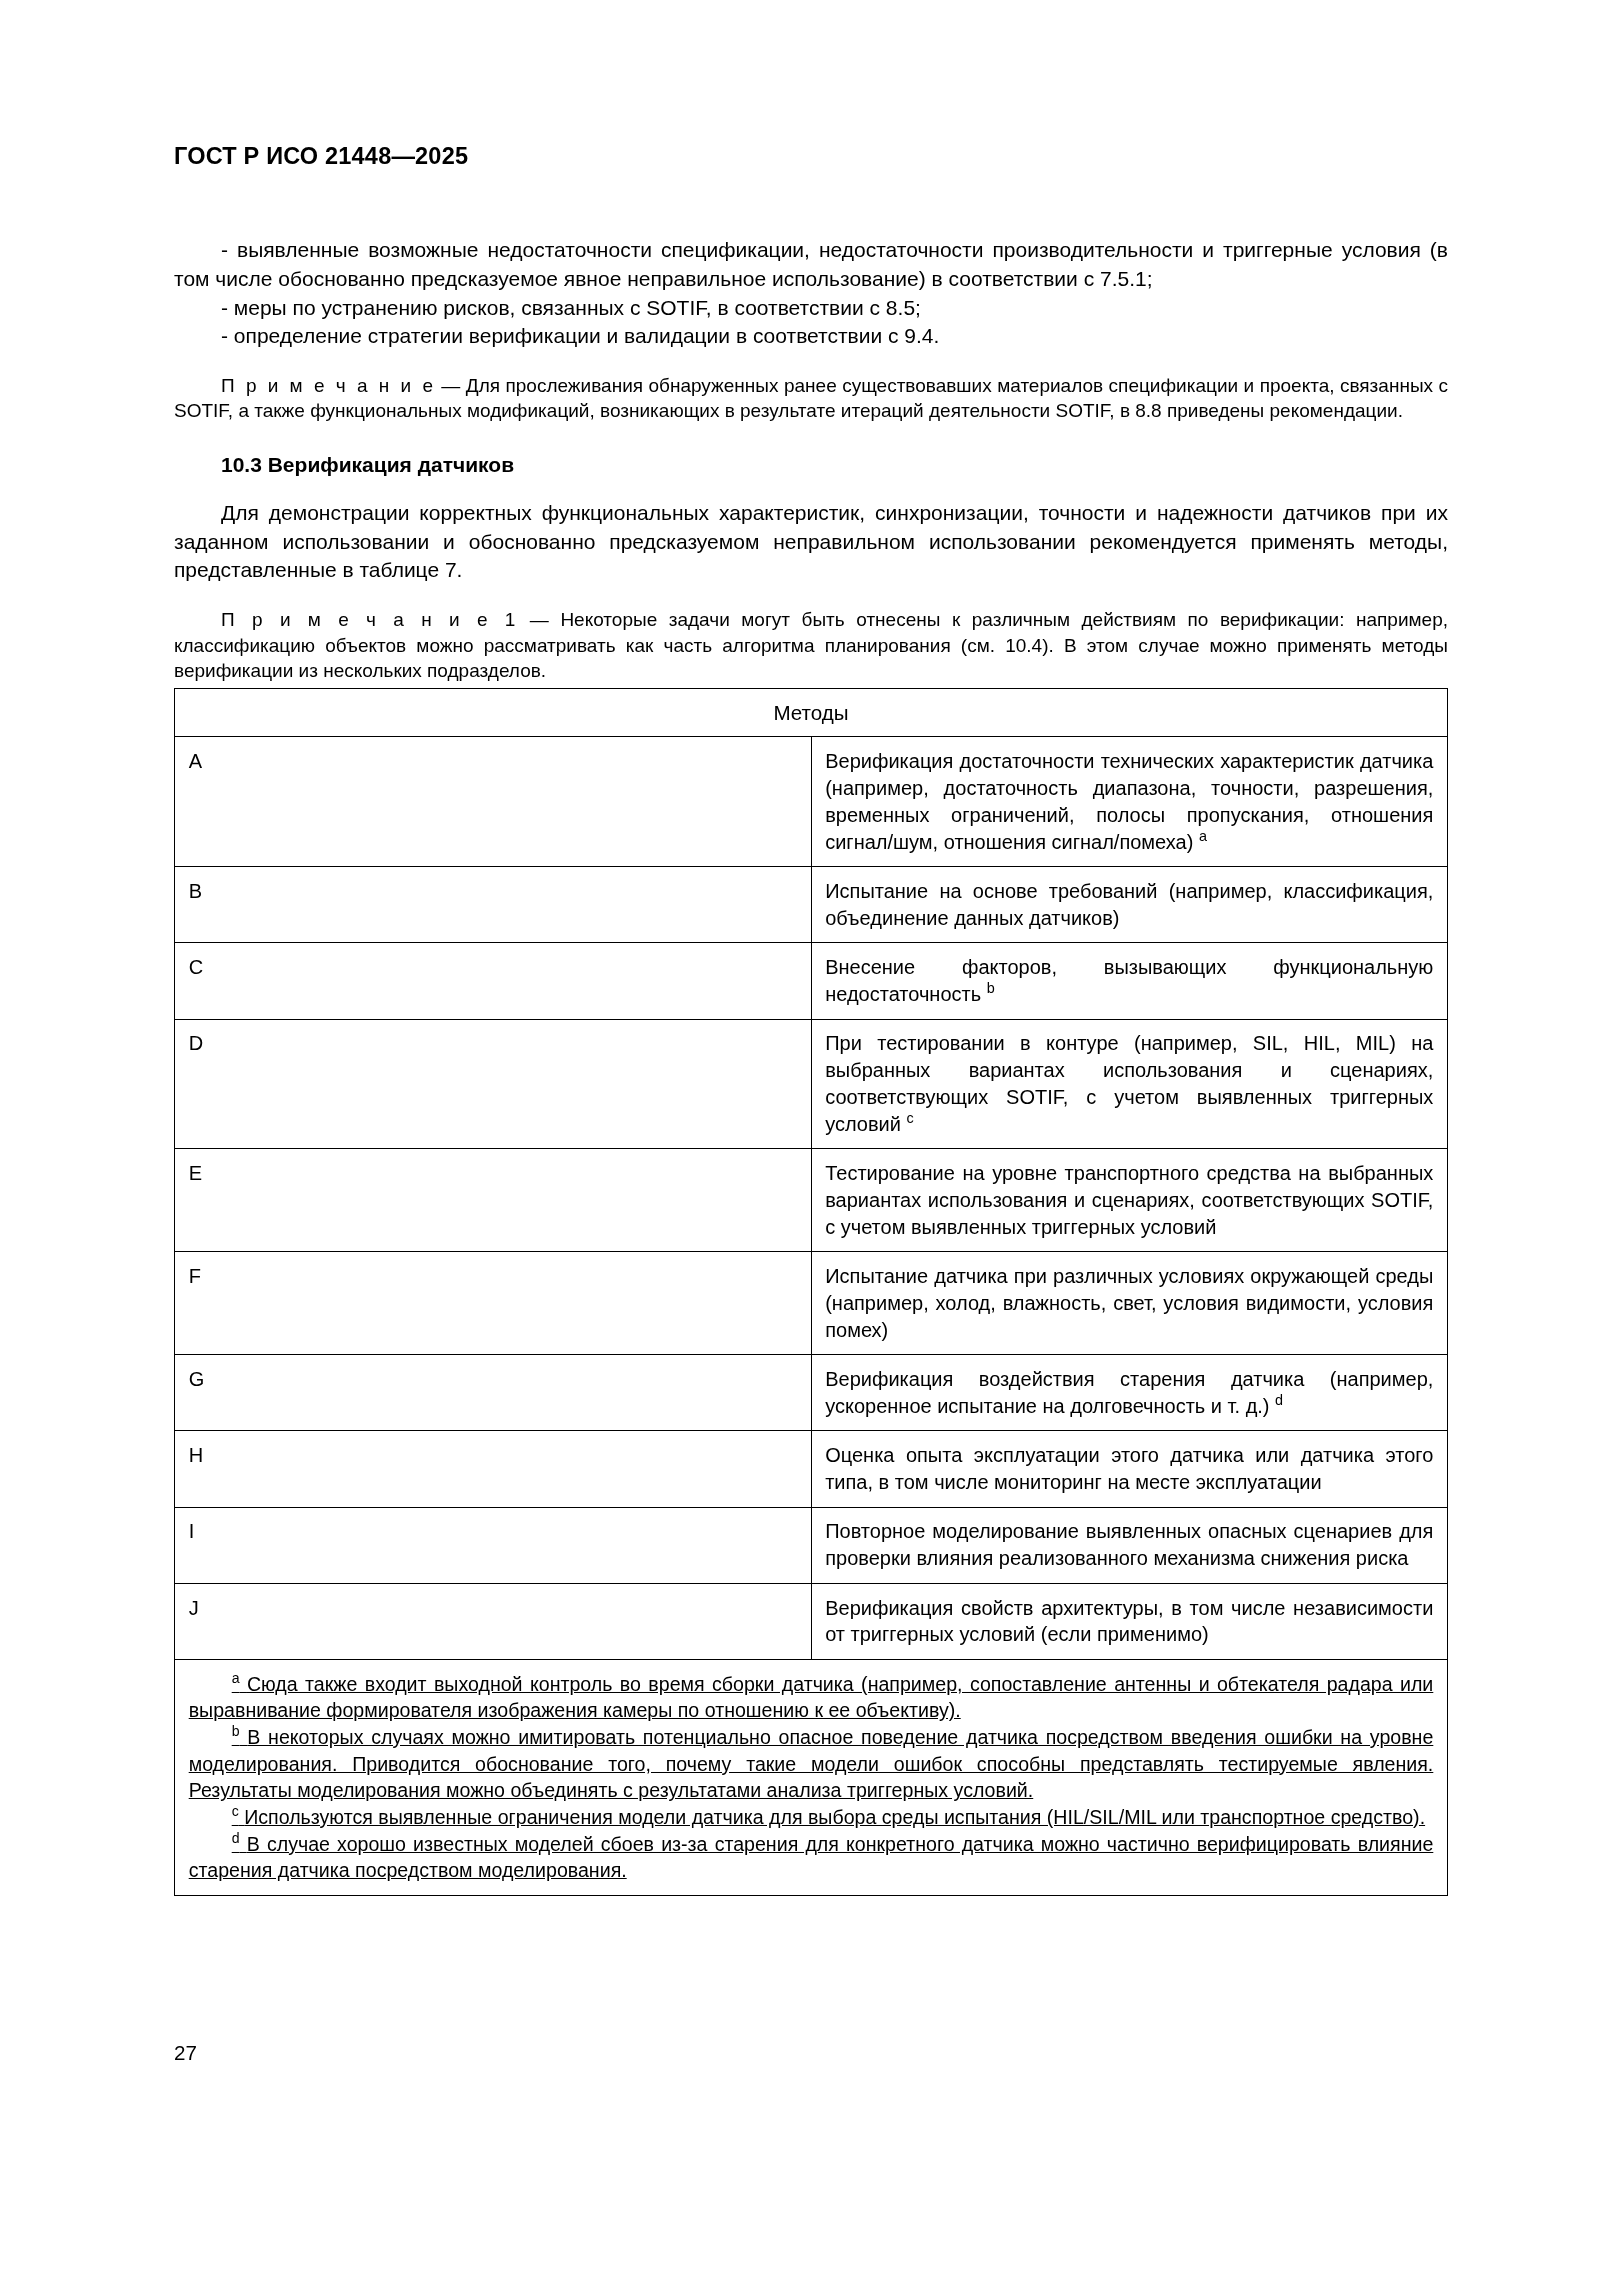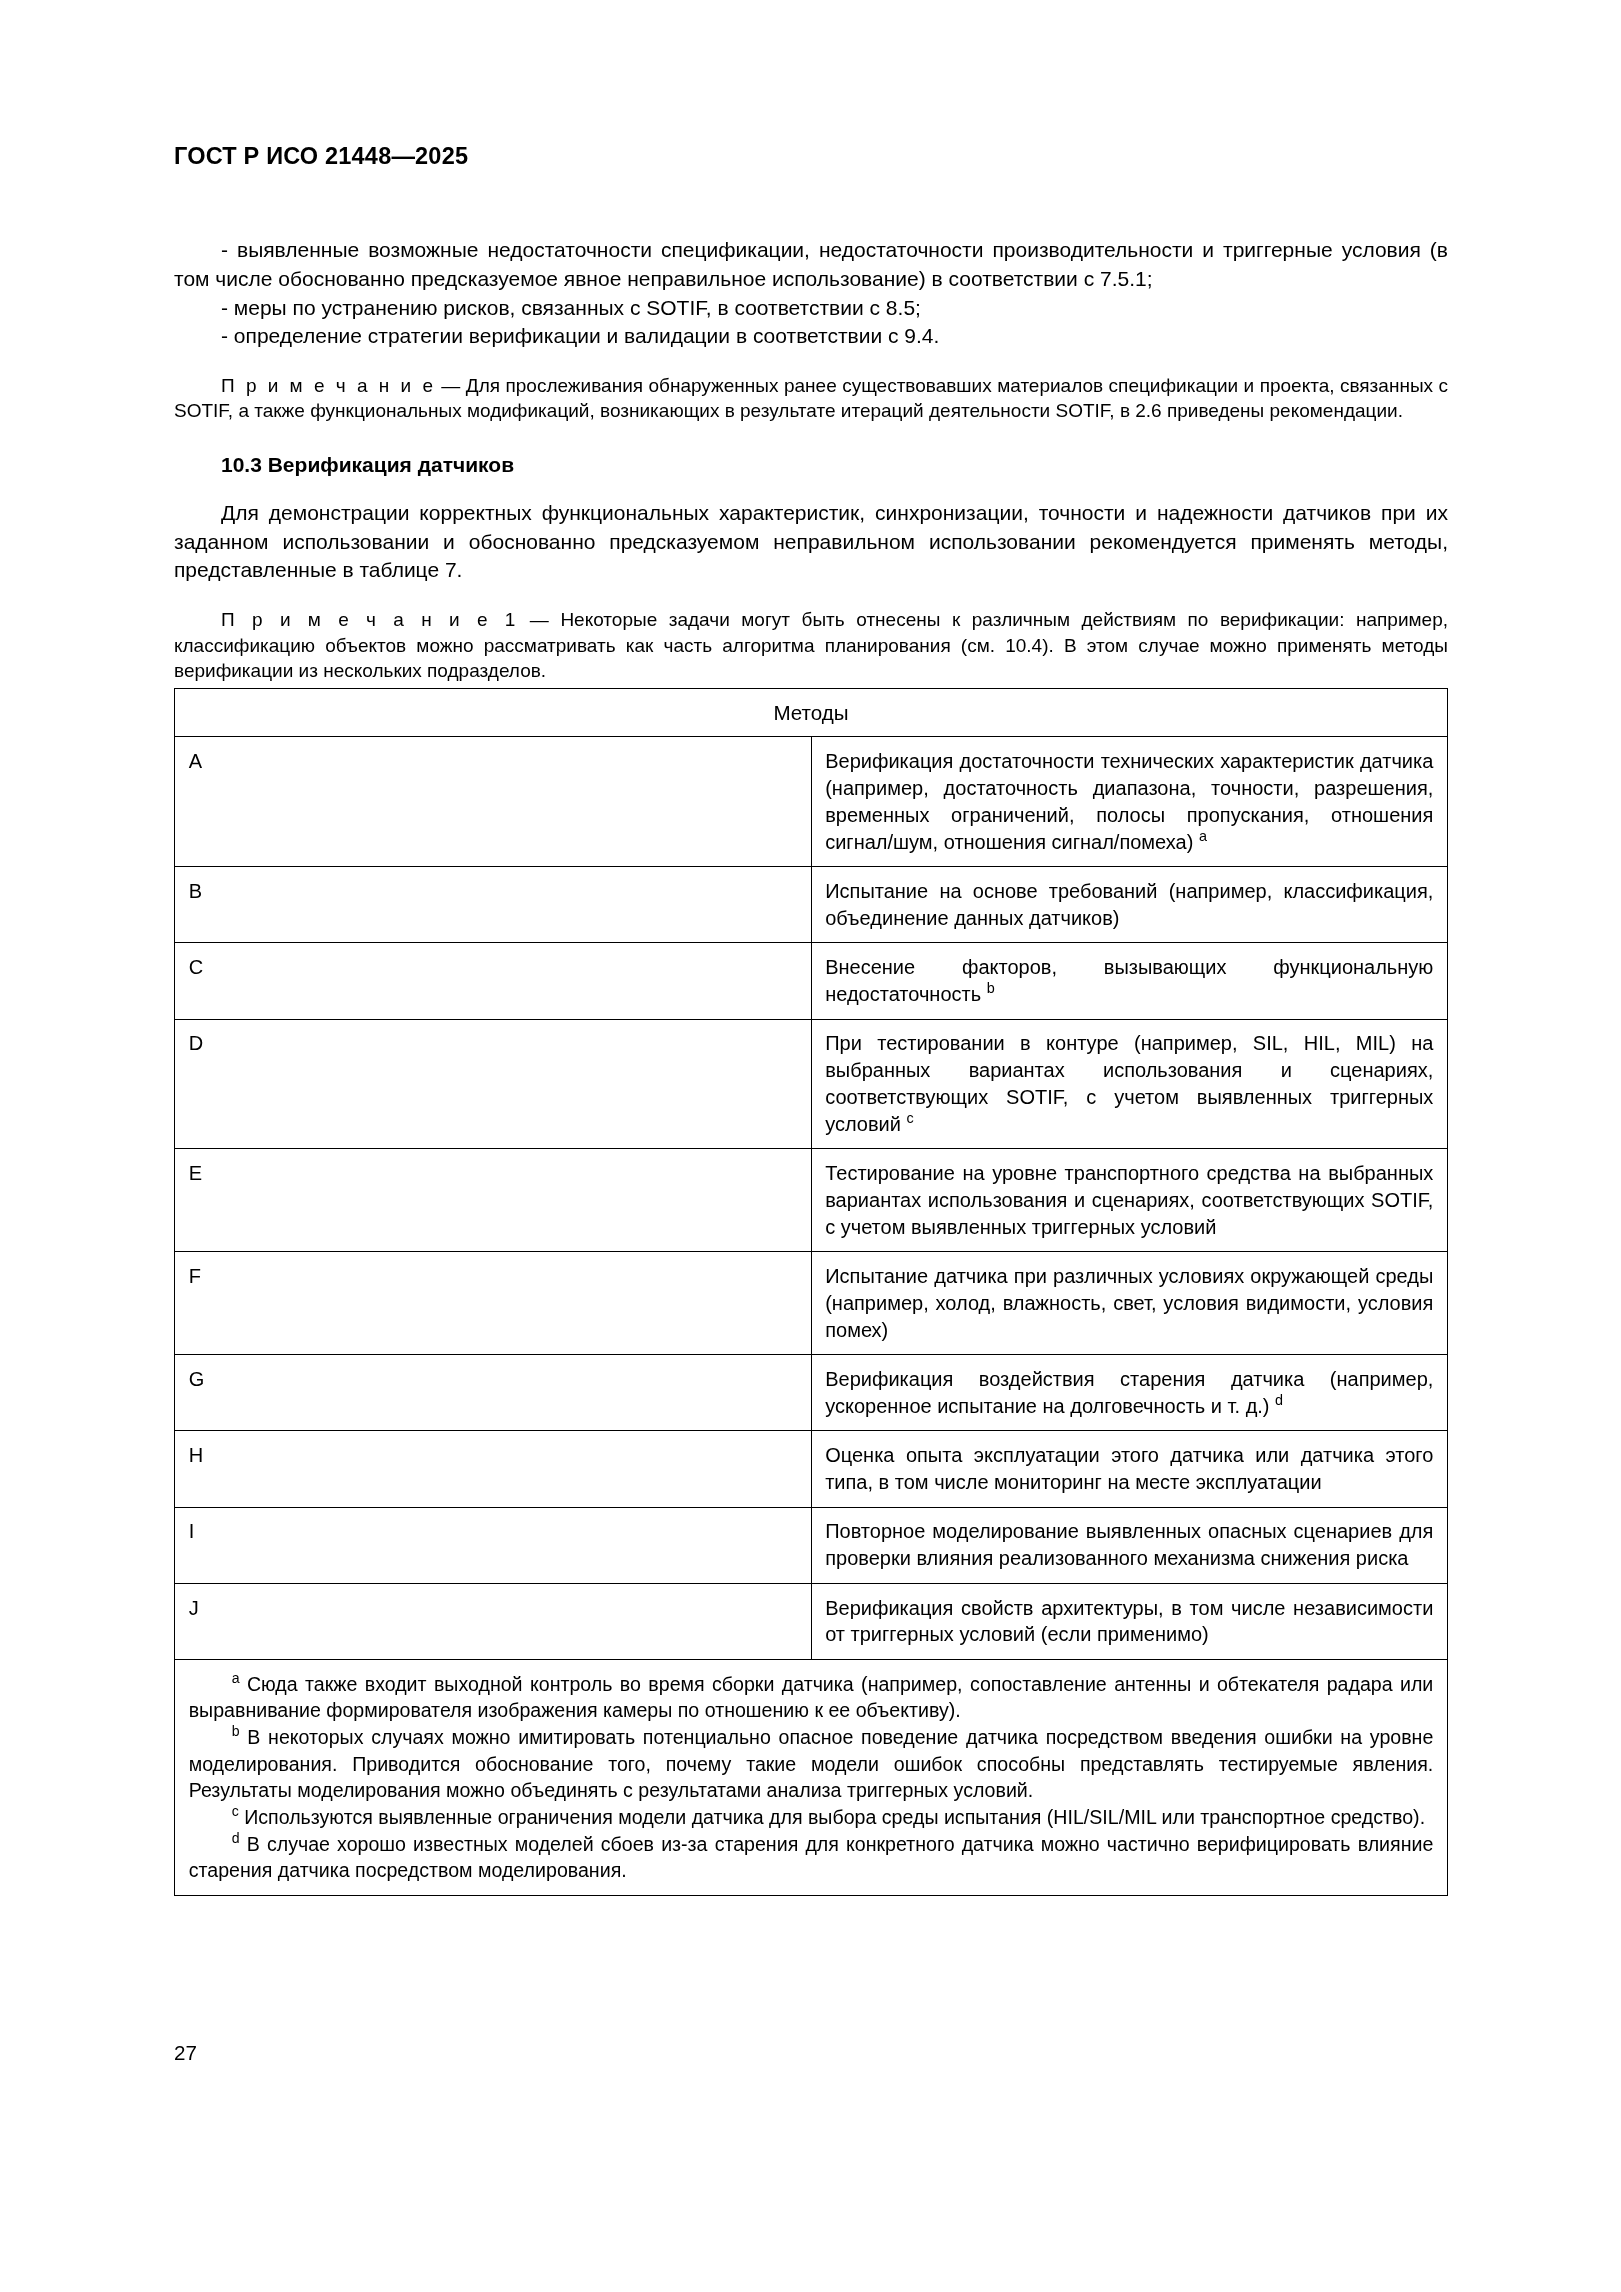--- a/index.html
+++ b/index.html
@@ -91,20 +91,21 @@
   td.code {
     width: 65px;
     text-align: center;
     padding-left: 0;
     padding-right: 0;
   }
   td.footnotes {
     padding: 13.7px 17.6px 15.7px 17.6px;
     font-size: 19.6px;
     line-height: 1.36;
+    text-decoration: underline;
   }
   td.footnotes p {
     font-size: 19.6px;
     line-height: 1.36;
     text-indent: 43px;
     margin: 0;
     text-align: justify;
   }
   td.footnotes p + p { margin-top: 0; }
   sup {
@@ -125,21 +126,21 @@
 <div class="page">
 
   <div class="header">ГОСТ Р ИСО 21448—2025</div>
 
   <div class="content">
 
     <p class="hang-dash">- выявленные возможные недостаточности спецификации, недостаточности производительности и триггерные условия (в том числе обоснованно предсказуемое явное неправильное использование) в соответствии с 7.5.1;</p>
     <p class="hang-dash">- меры по устранению рисков, связанных с SOTIF, в соответствии с 8.5;</p>
     <p class="hang-dash">- определение стратегии верификации и валидации в соответствии с 9.4.</p>
 
-    <p class="note gap-m indent"><span class="sp">П р и м е ч а н и е</span><span> — Для прослеживания обнаруженных ранее существовавших материалов спецификации и проекта, связанных с SOTIF, а также функциональных модификаций, возникающих в результате итераций деятельности SOTIF, в 2.6 приведены рекомендации.</span></p>
+    <p class="note gap-m indent"><span class="sp">П р и м е ч а н и е</span><span> — Для прослеживания обнаруженных ранее существовавших материалов спецификации и проекта, связанных с SOTIF, а также функциональных модификаций, возникающих в результате итераций деятельности SOTIF, в 8.8 приведены рекомендации.</span></p>
 
 
     <h3 class="section">10.3 Верификация датчиков</h3>
 
     <p class="gap-m indent">Для демонстрации корректных функциональных характеристик, синхронизации, точности и надежности датчиков при их заданном использовании и обоснованно предсказуемом неправильном использовании рекомендуется применять методы, представленные в таблице 7.</p>
 
     <p class="note gap-m indent"><span class="sp">П р и м е ч а н и е   1</span><span> — Некоторые задачи могут быть отнесены к различным действиям по верификации: например, классификацию объектов можно рассматривать как часть алгоритма планирования (см. 10.4). В этом случае можно применять методы верификации из нескольких подразделов.</span></p>
 
 
     <table class="methods">

